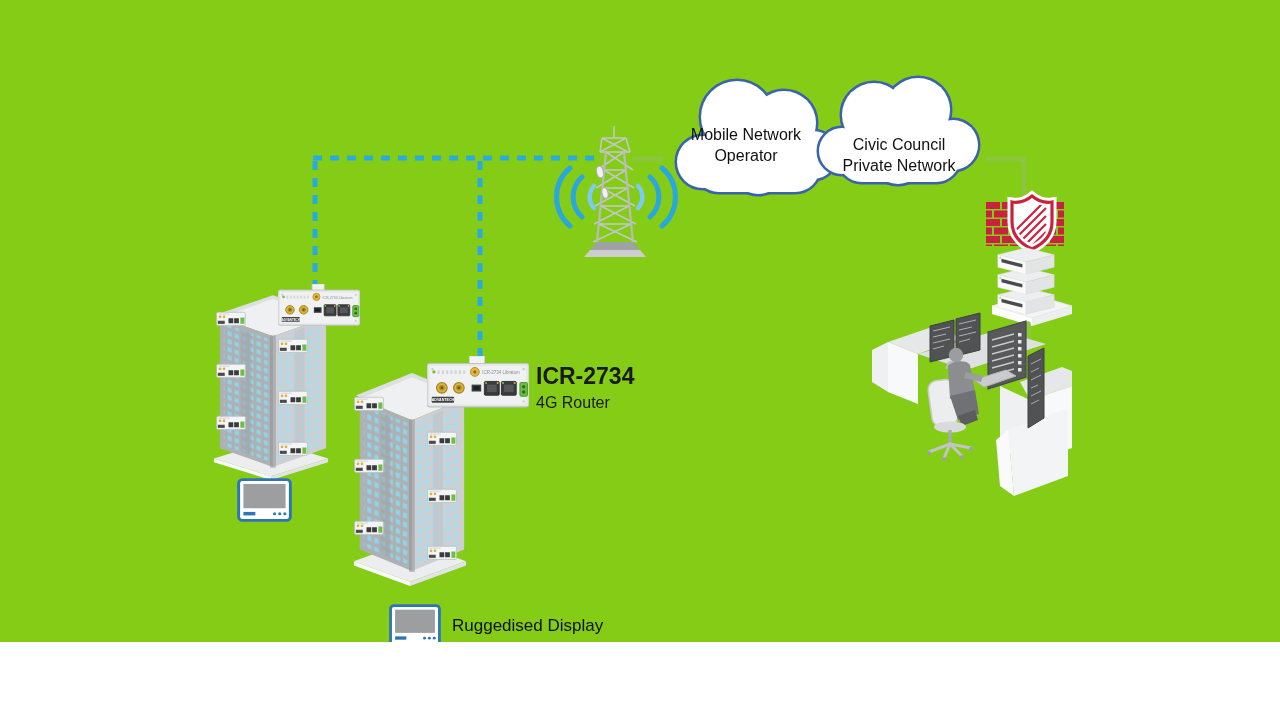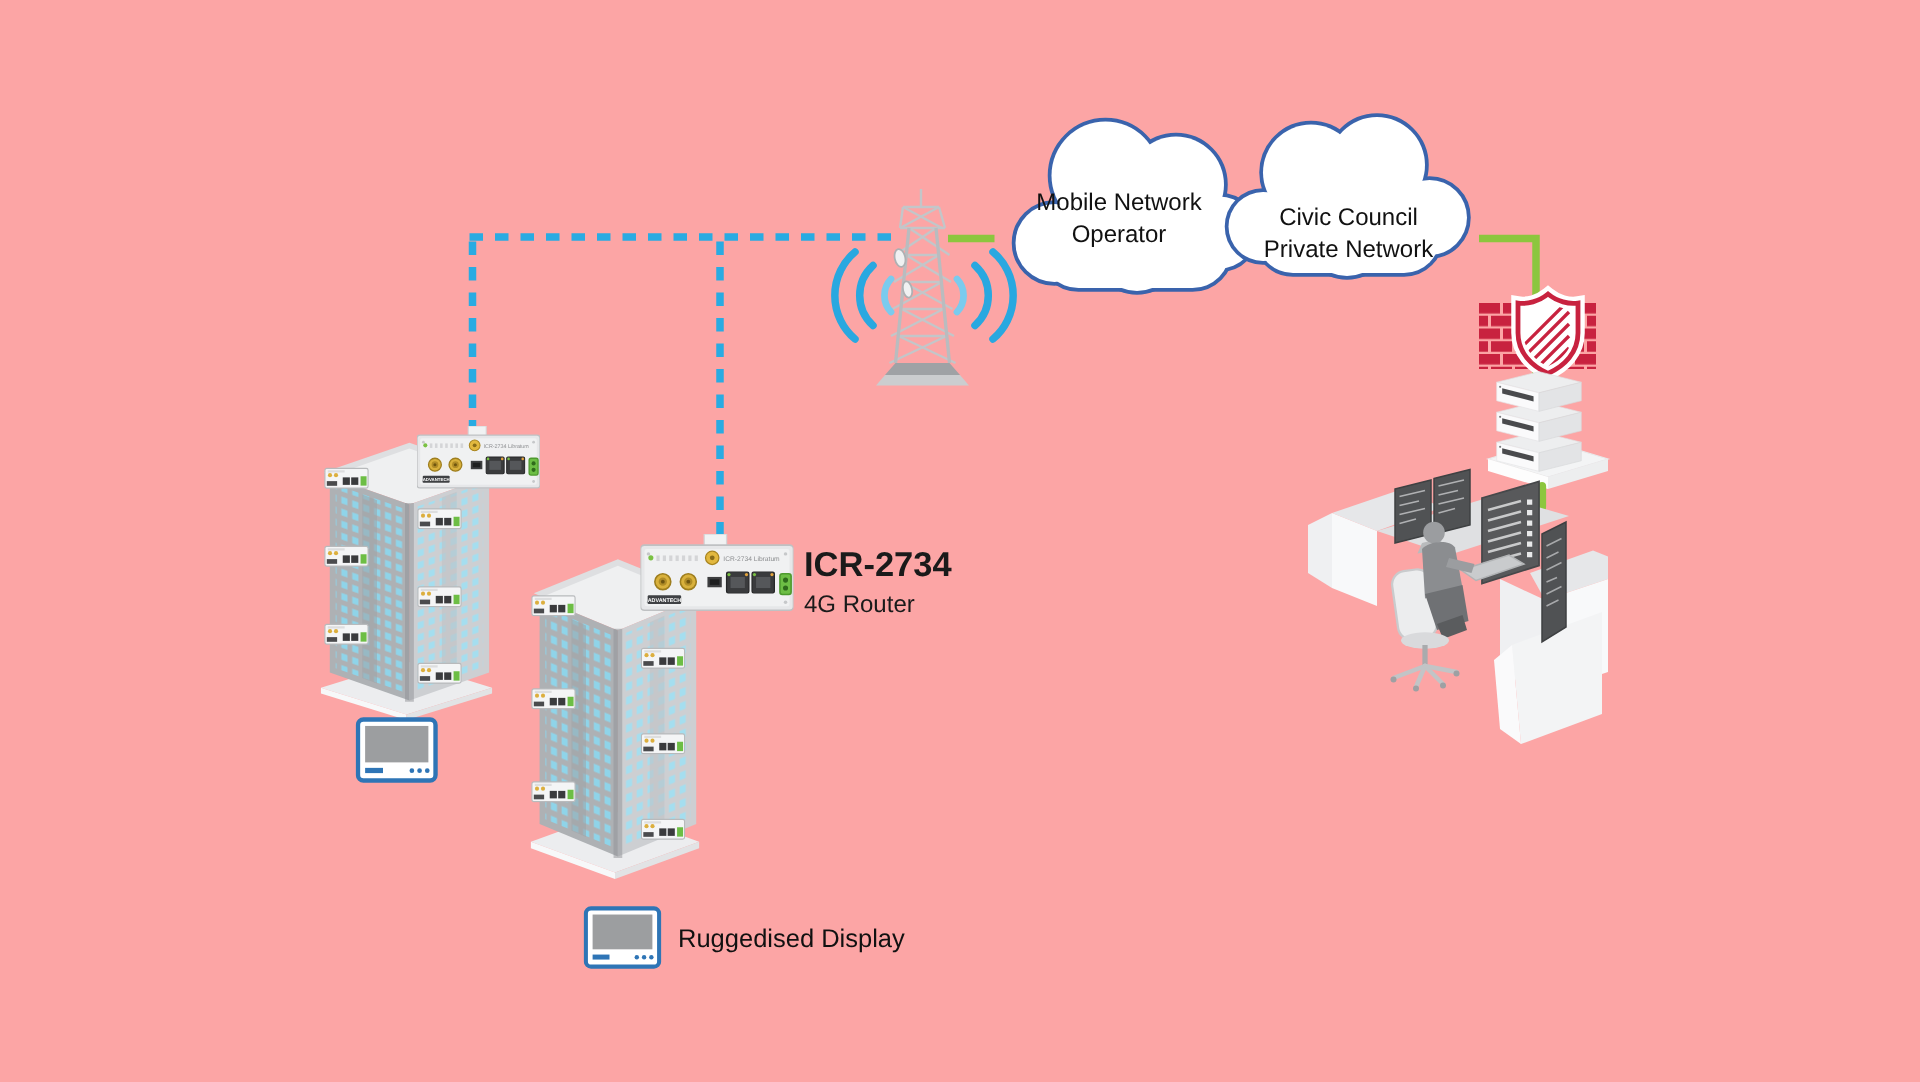--- a/index.html
+++ b/index.html
@@ -1,16 +1,16 @@
 <!DOCTYPE html>
 <html><head>
 <meta charset="utf-8">
 <style>
   html,body{margin:0;padding:0;background:#fff;}
-  .stage{position:relative;width:1280px;height:721px;background:#fca5a5;overflow:hidden;
+  .stage{position:relative;width:1280px;height:642px;background:#84cc16;overflow:hidden;
          font-family:"Liberation Sans",sans-serif;}
   svg{display:block;}
   text{font-family:"Liberation Sans",sans-serif;}
   .cloud-label{font-size:16px;fill:#111;}
   .model-label{font-size:23px;font-weight:bold;fill:#1a1a1a;}
   .type-label{font-size:16px;fill:#1a1a1a;}
   .legend-label{font-size:17px;fill:#111;}
 </style>
 </head>
 <body>

